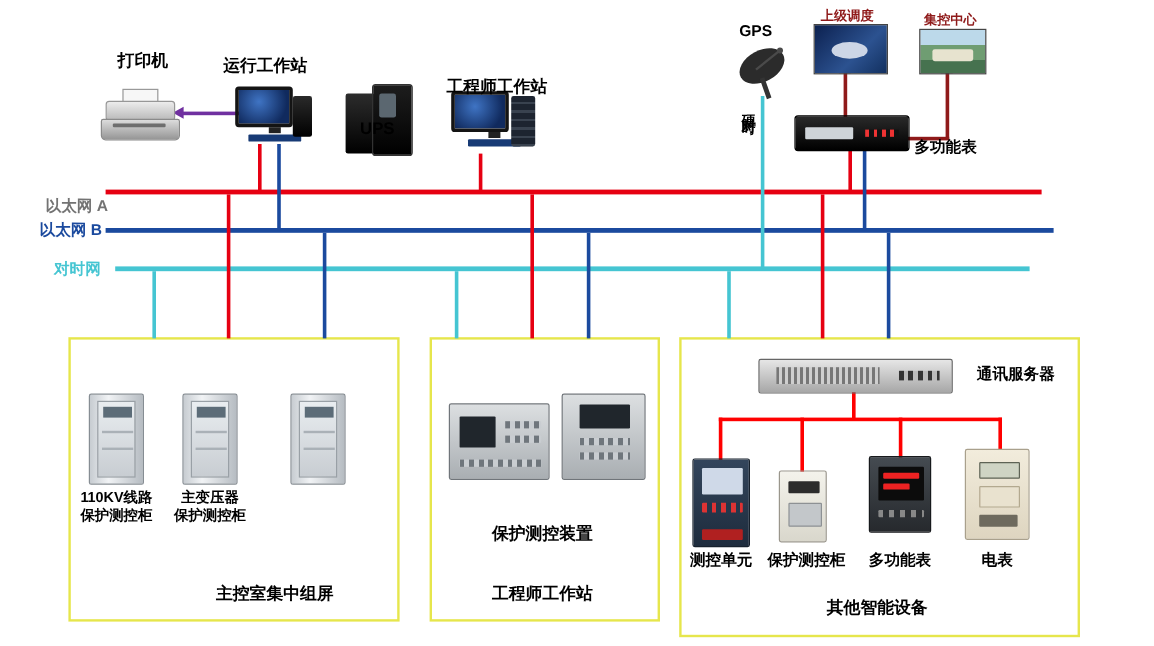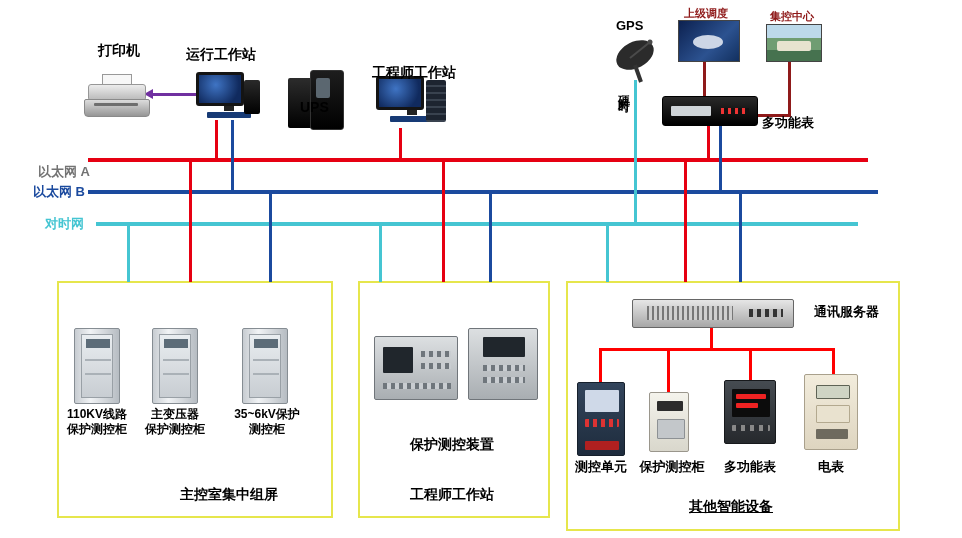--- a/index.html
+++ b/index.html
@@ -200,24 +200,20 @@
   </div>
 
   <div class="lbl-sm" style="left:52px;top:407px;width:90px;">
     <div>110KV线路</div>
     <div>保护测控柜</div>
   </div>
   <div class="lbl-sm" style="left:130px;top:407px;width:90px;">
     <div>主变压器</div>
     <div>保护测控柜</div>
   </div>
-  <div class="lbl-sm" style="left:222px;top:407px;width:90px;">
-    <div>35~6kV保护</div>
-    <div>测控柜</div>
-  </div>
 
   <div class="lbl" style="left:57px;top:486px;width:272px;text-align:center;padding-left:36px;">主控室集中组屏</div>
 
   <div class="pdev" style="left:374px;top:336px;width:84px;height:64px;">
     <div class="pdev-screen" style="left:8px;top:10px;width:30px;height:26px;"></div>
     <div class="pdev-btns" style="left:46px;top:14px;width:30px;height:6px;"></div>
     <div class="pdev-btns" style="left:46px;top:26px;width:30px;height:6px;"></div>
     <div class="pdev-btns" style="left:8px;top:46px;width:68px;height:6px;"></div>
   </div>
   <div class="pdev" style="left:468px;top:328px;width:70px;height:72px;">
@@ -257,15 +253,15 @@
     <div class="sd-screen" style="left:11px;top:10px;width:32px;height:12px;background:#cfd4c4;border:1px solid #5e6355;"></div>
     <div class="sd-screen" style="left:11px;top:30px;width:32px;height:16px;background:#e9e2cf;border:1px solid #b3a98f;"></div>
     <div class="sd-screen" style="left:11px;top:54px;width:32px;height:10px;background:#6e6a5e;"></div>
   </div>
 
   <div class="lbl" style="left:568px;top:458px;width:66px;text-align:center;font-size:13px;">测控单元</div>
   <div class="lbl" style="left:639px;top:458px;width:66px;text-align:center;font-size:13px;">保护测控柜</div>
   <div class="lbl" style="left:717px;top:458px;width:66px;text-align:center;font-size:13px;">多功能表</div>
   <div class="lbl" style="left:804px;top:458px;width:54px;text-align:center;font-size:13px;">电表</div>
 
-  <div class="lbl" style="left:566px;top:498px;width:330px;text-align:center;text-decoration:underline;">其他智能设备</div>
+  <div class="lbl" style="left:566px;top:498px;width:330px;text-align:center;">其他智能设备</div>
 
 </div>
 
 </body></html>

